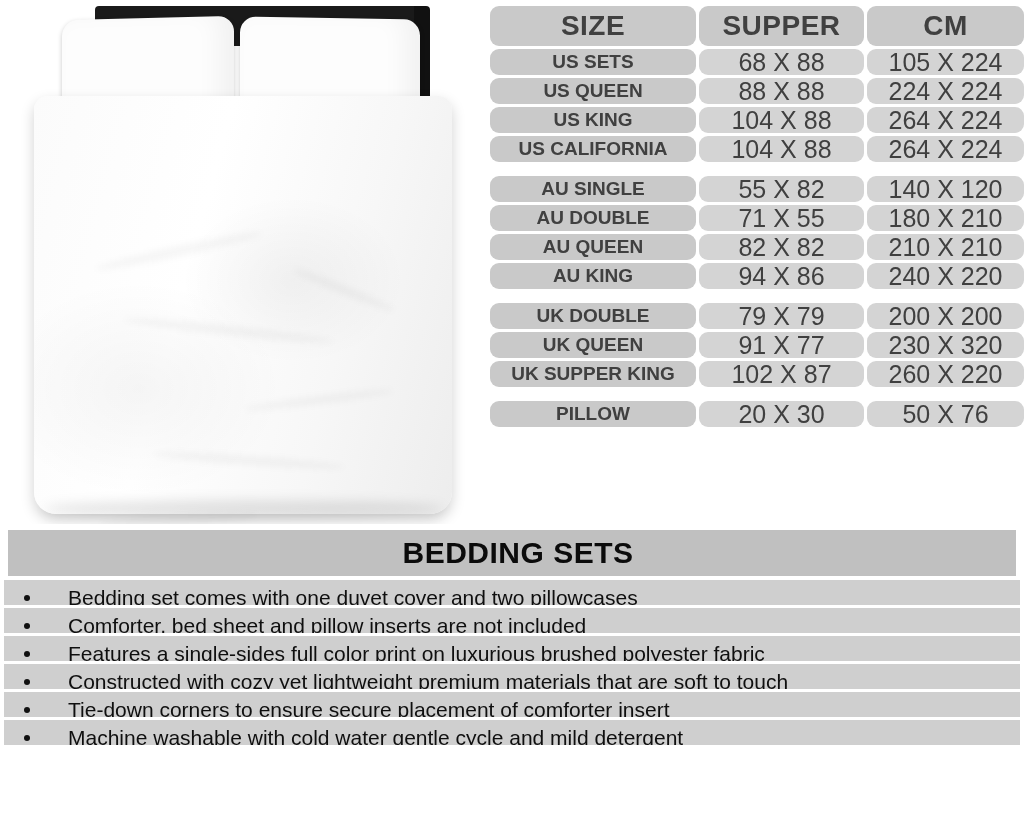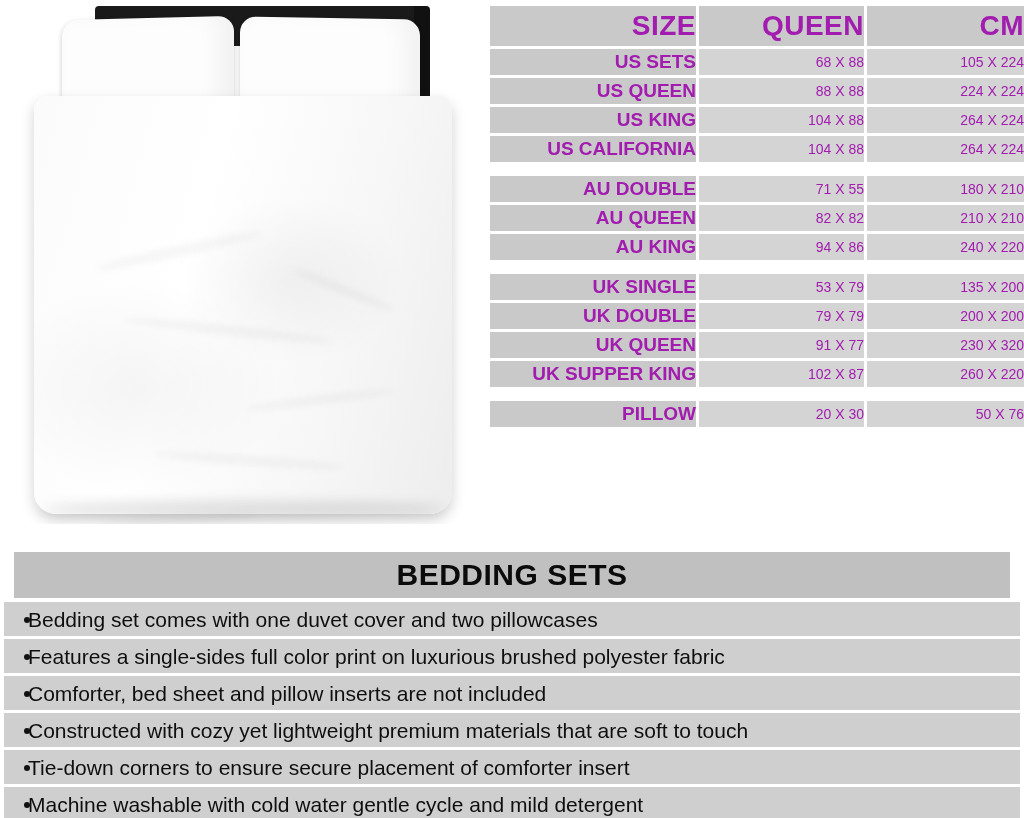--- a/index.html
+++ b/index.html
@@ -135,41 +135,42 @@
   table.size-table {
     border-collapse: separate;
     border-spacing: 3px 3px;
     width: 534px;
     margin: 3px 0 0 3px;
     table-layout: fixed;
   }
   table.size-table th,
   table.size-table td {
     background: #c9c9c9;
-    text-align: right;
+    text-align: center;
     font-weight: bold;
-    color: #a21caf;
+    color: #404040;
     padding: 0;
     height: 26px;
     line-height: 26px;
     white-space: nowrap;
     overflow: hidden;
+    border-radius: 9px;
   }
   table.size-table th {
     font-size: 28px;
     height: 40px;
     line-height: 40px;
     letter-spacing: 0.5px;
   }
   table.size-table td.label {
     font-size: 19px;
     background: #c9c9c9;
   }
   table.size-table td.value {
-    font-size: 14px;
+    font-size: 25px;
     font-weight: normal;
     background: #d4d4d4;
   }
   tr.spacer td {
     background: #ffffff !important;
     height: 8px;
     padding: 0;
     line-height: 8px;
   }
   col.c1 { width: 206px; }
@@ -181,44 +182,45 @@
     position: absolute;
     left: 0;
     top: 530px;
     width: 1024px;
     height: 288px;
     background: #ffffff;
     box-sizing: border-box;
   }
   .bedding-title {
     width: 996px;
-    margin: 22px auto 0 auto;
+    margin: 0 auto 0 auto;
     background: #c0c0c0;
     text-align: center;
     font-size: 30px;
     font-weight: bold;
     color: #0b0b0b;
     height: 46px;
     line-height: 46px;
     letter-spacing: 0.5px;
+    padding-left: 12px;
   }
   ul.features {
     list-style: none;
     margin: 4px 0 0 0;
     padding: 0;
   }
   ul.features li {
     position: relative;
     background: #cfcfcf;
     margin: 0 4px 3px 4px;
-    height: 34px;
+    height: 25px;
     line-height: 35px;
     font-size: 21px;
     color: #0f0f0f;
-    padding-left: 24px;
+    padding-left: 64px;
     box-sizing: border-box;
     white-space: nowrap;
     overflow: hidden;
   }
   ul.features li .bullet {
     position: absolute;
     left: 20px;
     top: 15px;
     width: 6px;
     height: 6px;
@@ -252,21 +254,21 @@
     <div class="size-table-wrap">
       <table class="size-table">
         <colgroup>
           <col class="c1">
             <col class="c2">
             <col class="c3">
         </colgroup>
         <thead>
           <tr>
             <th>SIZE</th>
-            <th>QUEEN</th>
+            <th>SUPPER</th>
             <th>CM</th>
           </tr>
         </thead>
         <tbody>
 
           <tr>
             <td class="label">US SETS</td>
             <td class="value">68 X 88</td>
             <td class="value">105 X 224</td>
           </tr>
@@ -286,20 +288,25 @@
             <td class="value">264 X 224</td>
           </tr>
 
           <tr class="spacer">
               <td></td>
               <td></td>
               <td></td>
             </tr>
 
           <tr>
+            <td class="label">AU SINGLE</td>
+            <td class="value">55 X 82</td>
+            <td class="value">140 X 120</td>
+          </tr>
+          <tr>
             <td class="label">AU DOUBLE</td>
             <td class="value">71 X 55</td>
             <td class="value">180 X 210</td>
           </tr>
           <tr>
             <td class="label">AU QUEEN</td>
             <td class="value">82 X 82</td>
             <td class="value">210 X 210</td>
           </tr>
           <tr>
@@ -307,25 +314,20 @@
             <td class="value">94 X 86</td>
             <td class="value">240 X 220</td>
           </tr>
 
           <tr class="spacer">
               <td></td>
               <td></td>
               <td></td>
             </tr>
 
-          <tr>
-            <td class="label">UK SINGLE</td>
-            <td class="value">53 X 79</td>
-            <td class="value">135 X 200</td>
-          </tr>
           <tr>
             <td class="label">UK DOUBLE</td>
             <td class="value">79 X 79</td>
             <td class="value">200 X 200</td>
           </tr>
           <tr>
             <td class="label">UK QUEEN</td>
             <td class="value">91 X 77</td>
             <td class="value">230 X 320</td>
           </tr>
@@ -353,25 +355,25 @@
 
   <div class="bedding-panel">
     <div class="bedding-title">BEDDING SETS</div>
     <ul class="features">
       <li>
         <span class="bullet"></span>
         <span>Bedding set comes with one duvet cover and two pillowcases</span>
       </li>
       <li>
         <span class="bullet"></span>
+        <span>Comforter, bed sheet and pillow inserts are not included</span>
+      </li>
+      <li>
+        <span class="bullet"></span>
         <span>Features a single-sides full color print on luxurious brushed polyester fabric</span>
-      </li>
-      <li>
-        <span class="bullet"></span>
-        <span>Comforter, bed sheet and pillow inserts are not included</span>
       </li>
       <li>
         <span class="bullet"></span>
         <span>Constructed with cozy yet lightweight premium materials that are soft to touch</span>
       </li>
       <li>
         <span class="bullet"></span>
         <span>Tie-down corners to ensure secure placement of comforter insert</span>
       </li>
       <li>

